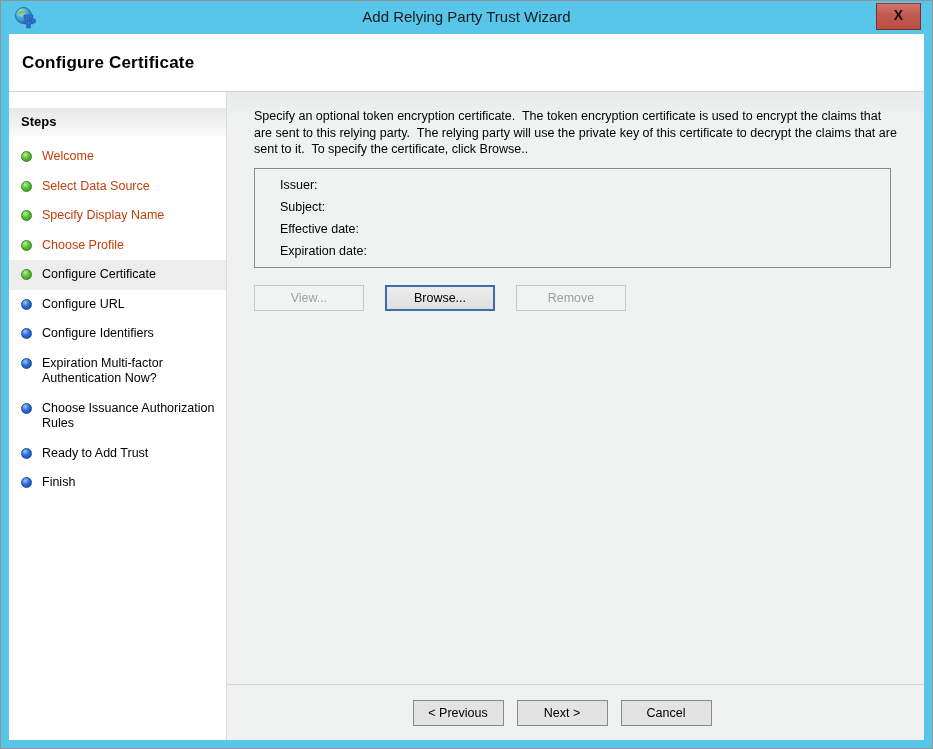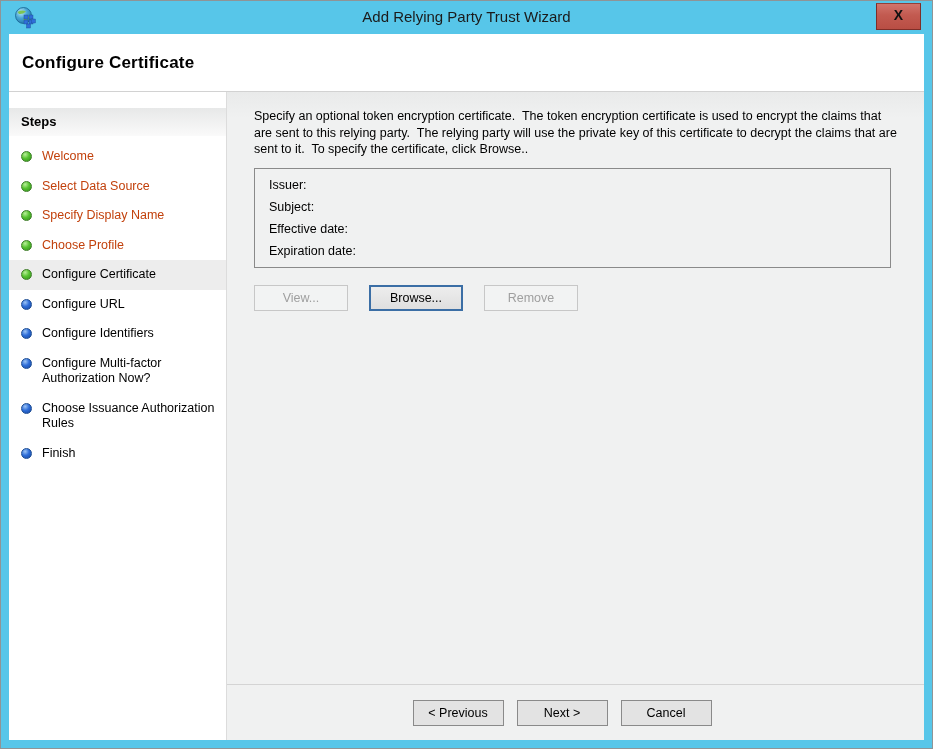--- a/index.html
+++ b/index.html
@@ -69,27 +69,27 @@
     background:linear-gradient(180deg,#e9eaea 0px,#f0f1f1 26px);
   }
   .content-main { flex:1; padding:16px 26px 0 27px; }
   .description {
     font-size:12.5px; line-height:16.5px; color:#000;
     max-width:655px; white-space:pre-wrap;
   }
   .cert-box {
     margin-top:10px; width:637px; height:100px;
     border:1px solid #8a8a8a;
-    padding:5px 14px; display:flex; flex-direction:column;
+    padding:5px 25px; display:flex; flex-direction:column;
     justify-content:space-around;
   }
   .cert-row { font-size:12.5px; color:#000; }
   .cert-actions { margin-top:17px; display:flex; gap:21px; }
   .btn {
-    width:94px; height:26px; font-size:12.5px;
+    width:110px; height:26px; font-size:12.5px;
     font-family:"Liberation Sans","DejaVu Sans",sans-serif;
     background:linear-gradient(#ececec,#e0e0e0);
     border:1px solid #8a8a8a; color:#000; cursor:pointer;
   }
   .btn:disabled {
     background:#f2f3f3; border:1px solid #c7c7c7; color:#9f9f9f; cursor:default;
   }
   .btn.focused {
     border:2px solid #3b6ea5; background:linear-gradient(#ededed,#dfdfdf);
     font-weight:normal;
@@ -143,22 +143,23 @@
       <div class="sidebar">
         <div class="steps-title">Steps</div>
         <div class="steps-list" id="steps-list">
             <div class="step-item link"><span class="bullet green"></span><span>Welcome</span></div>
             <div class="step-item link"><span class="bullet green"></span><span>Select Data Source</span></div>
             <div class="step-item link"><span class="bullet green"></span><span>Specify Display Name</span></div>
             <div class="step-item link"><span class="bullet green"></span><span>Choose Profile</span></div>
             <div class="step-item current"><span class="bullet green"></span><span>Configure Certificate</span></div>
             <div class="step-item"><span class="bullet blue"></span><span>Configure URL</span></div>
             <div class="step-item"><span class="bullet blue"></span><span>Configure Identifiers</span></div>
-            <div class="step-item"><span class="bullet blue"></span><span>Configure Multi-factor Authorization Now?</span></div>
+            <div class="step-item"><span class="bullet blue"></span><span>Expiration Multi-factor Authentication Now?</span></div>
             <div class="step-item"><span class="bullet blue"></span><span>Choose Issuance Authorization Rules</span></div>
+            <div class="step-item"><span class="bullet blue"></span><span>Ready to Add Trust</span></div>
             <div class="step-item"><span class="bullet blue"></span><span>Finish</span></div>
           </div>
       </div>
 
       <div class="content">
         <div class="content-main">
           <div class="description">Specify an optional token encryption certificate.  The token encryption certificate is used to encrypt the claims that are sent to this relying party.  The relying party will use the private key of this certificate to decrypt the claims that are sent to it.  To specify the certificate, click Browse..</div>
 
           <div class="cert-box" id="cert-box">
               <div class="cert-row"><span>Issuer:</span><span></span></div>

